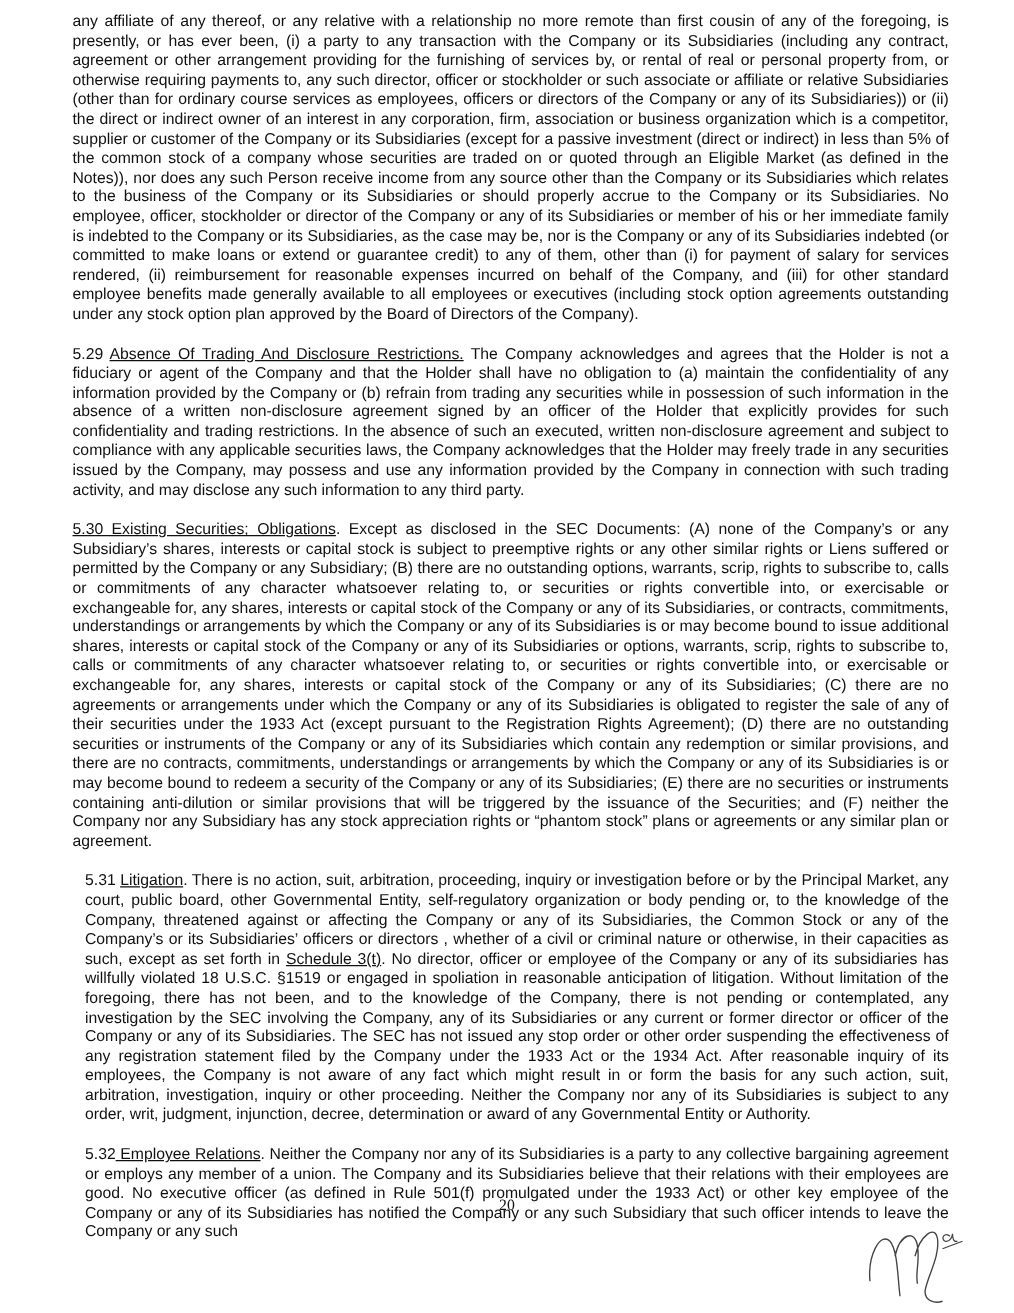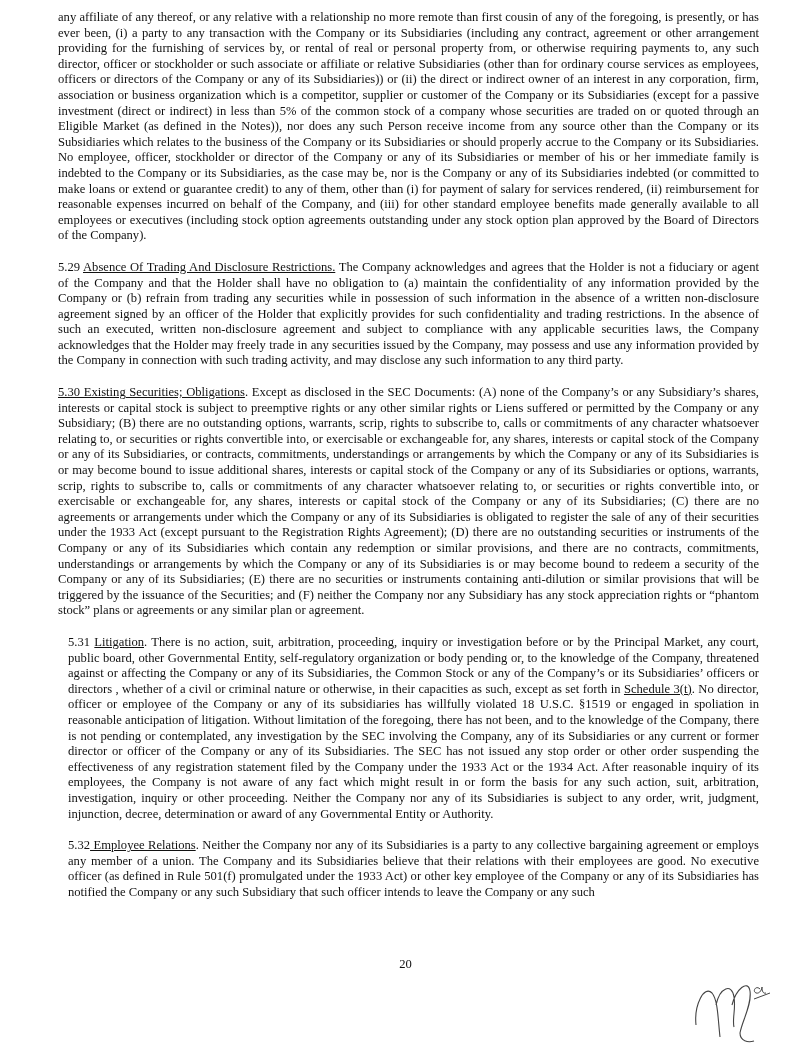--- a/index.html
+++ b/index.html
@@ -1,19 +1,19 @@
 <!DOCTYPE html>
 <html><head>
 <meta charset="utf-8">
 <style>
   html, body { margin: 0; padding: 0; background: #ffffff; }
   body { width: 811px; height: 1050px; position: relative; overflow: hidden; }
   .page {
     position: absolute; left: 58px; top: 10px; width: 701px;
-    font-family: Liberation Serif, serif; font-size: 12.6px; line-height: 15.6px;
+    font-family: Liberation Sans, sans-serif; font-size: 12.6px; line-height: 15.6px;
     color: #111111; text-align: justify;
   }
   .para { margin: 0 0 16px 0; }
   .para.indent { padding-left: 10px; }
   .u { text-decoration: underline; }
   .page-num {
     position: absolute; left: 0; width: 811px; top: 957px; text-align: center;
     font-family: "Liberation Serif", serif; font-size: 12.6px; color: #111;
   }
   .sig { position: absolute; left: 690px; top: 975px; width: 100px; height: 70px; }

